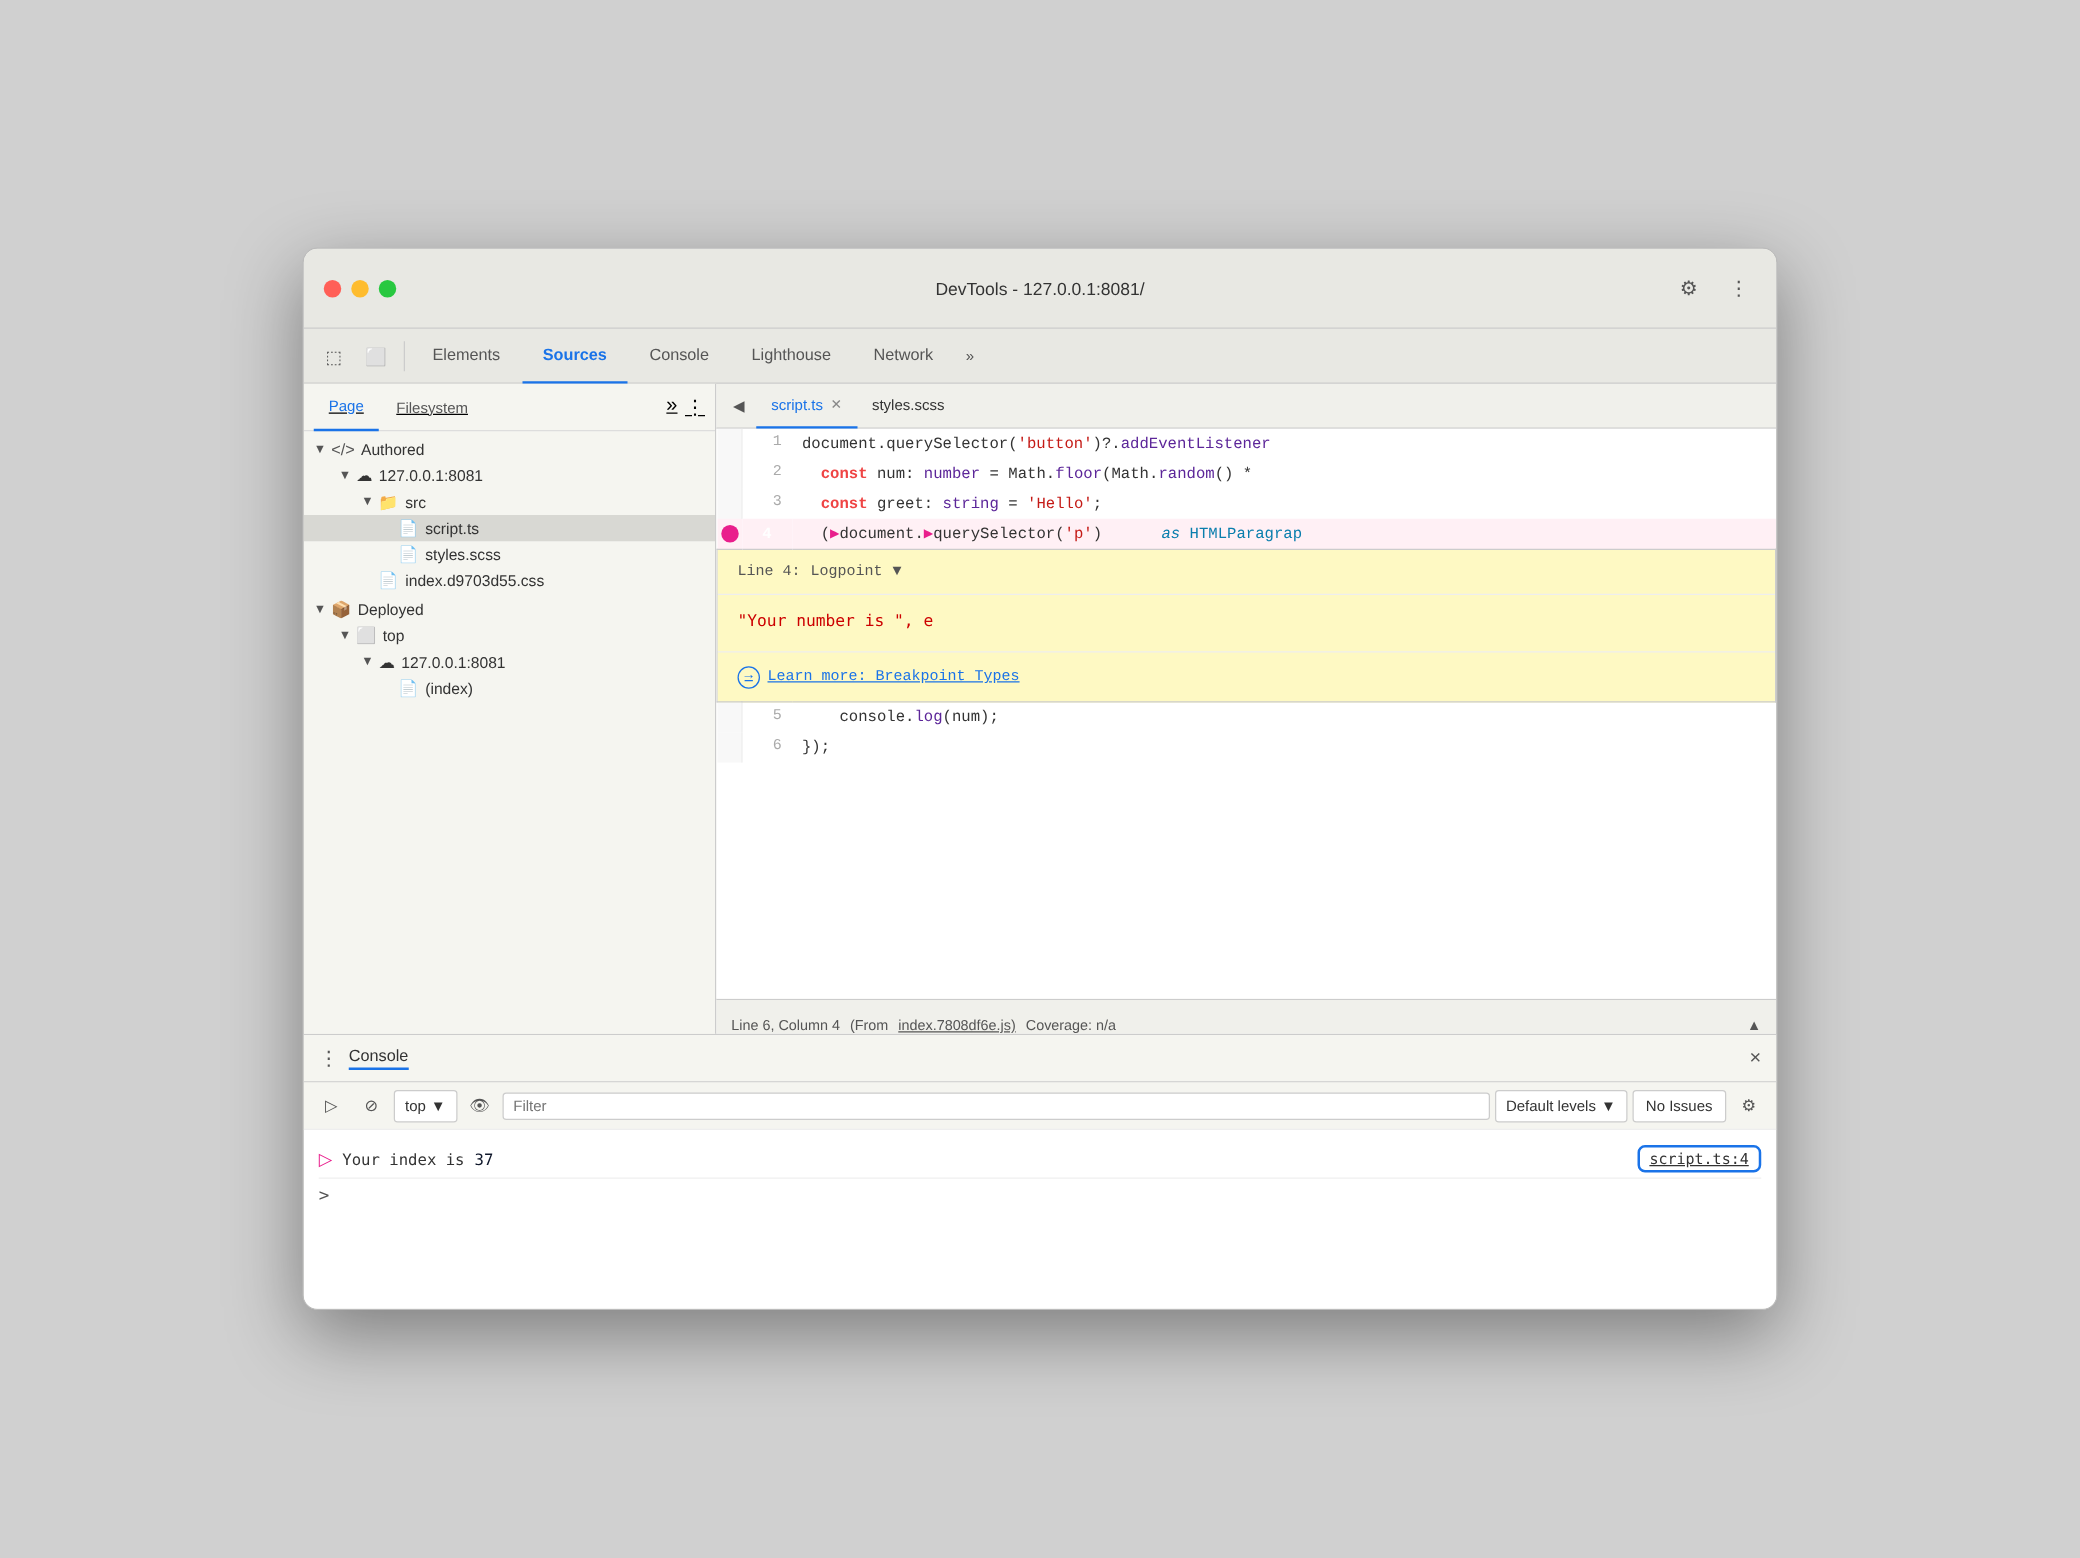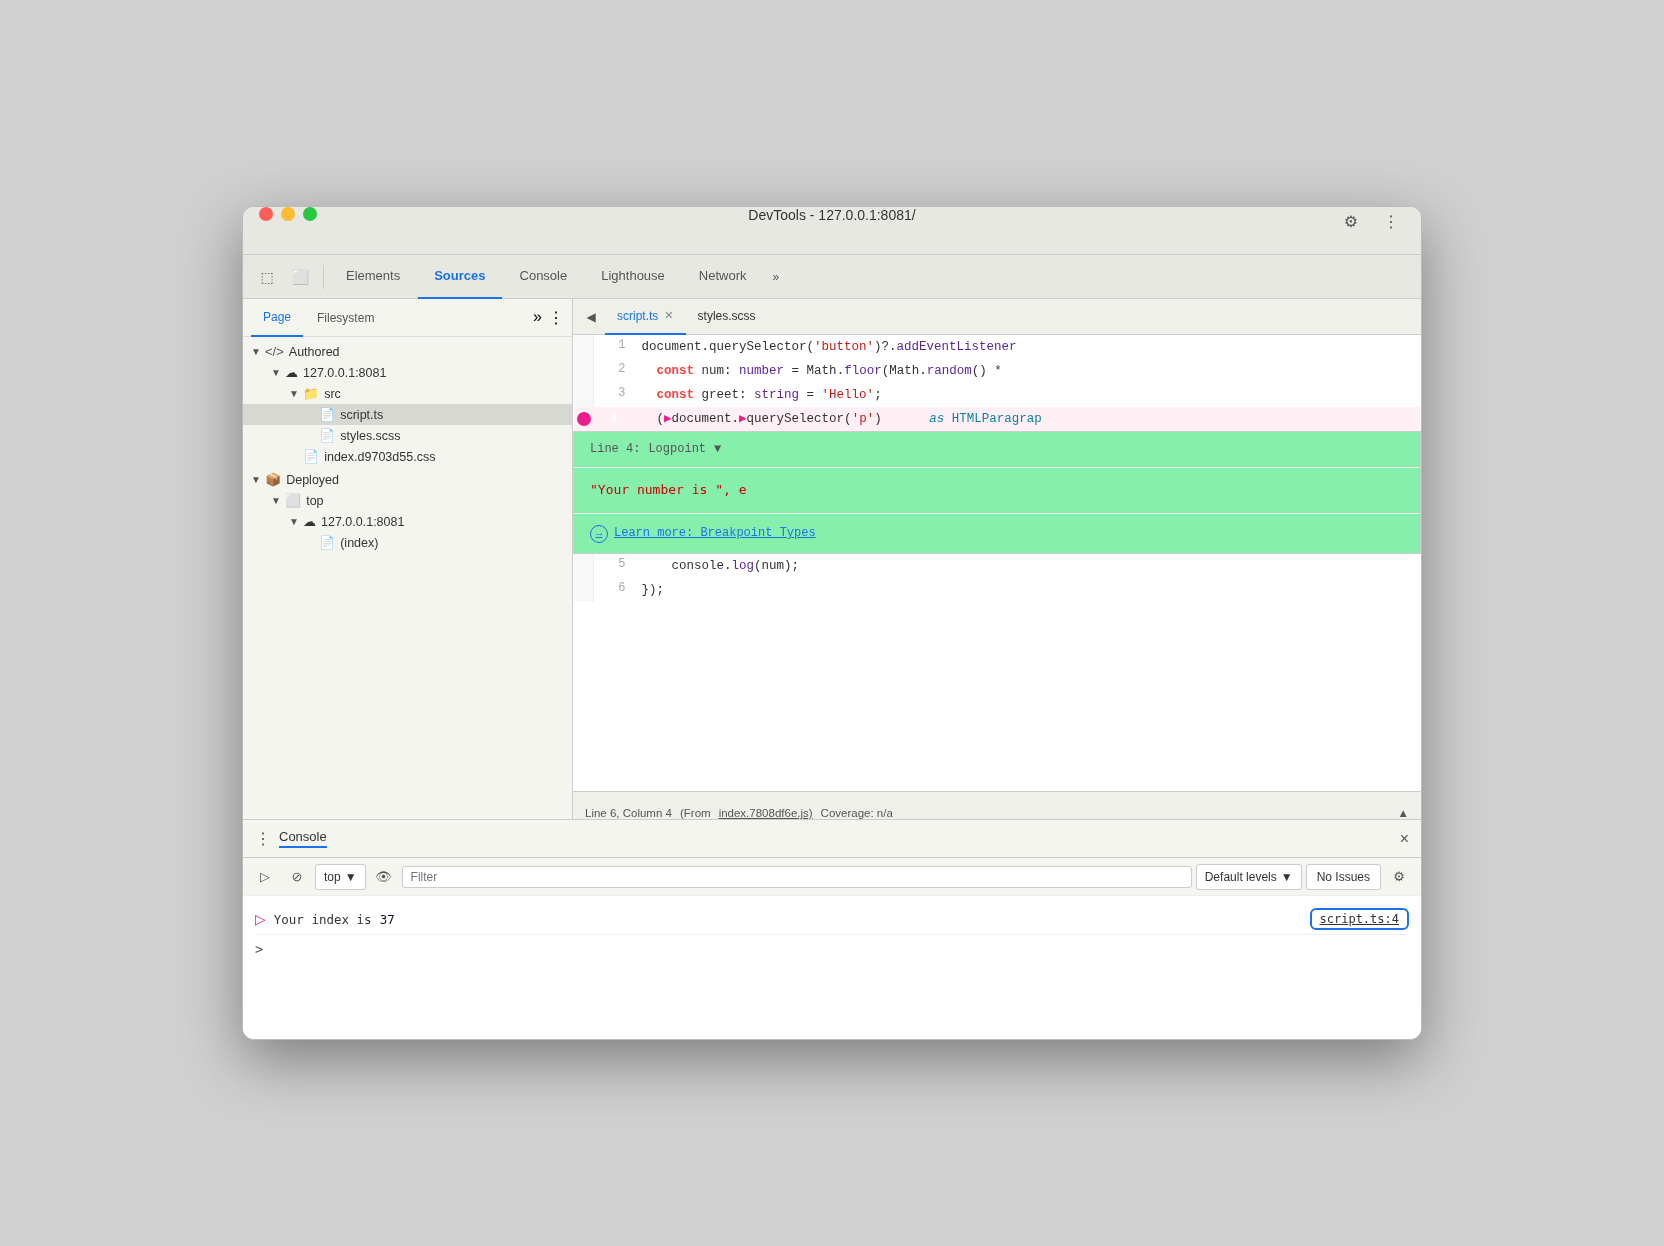--- a/index.html
+++ b/index.html
@@ -14,22 +14,23 @@
     .window {
       width: 1180px;
       background: #f5f5f0;
       border-radius: 12px;
       box-shadow: 0 20px 60px rgba(0,0,0,0.4);
       overflow: hidden;
       border: 1px solid #bbb;
     }
     .titlebar {
       background: #e8e8e3;
-      height: 48px;
-      display: flex;
+      height: 64px;
+      display: flex;
+      align-items: center;
       justify-content: center;
       position: relative;
       border-bottom: 1px solid #ccc;
     }
     .titlebar-buttons {
       position: absolute;
       left: 16px;
       display: flex;
       gap: 8px;
     }
@@ -123,20 +124,21 @@
       background: #f5f5f0;
       overflow-y: auto;
     }
     .sidebar-tabs {
       display: flex;
       align-items: center;
       padding: 0 8px;
       height: 38px;
       border-bottom: 1px solid #ddd;
       gap: 2px;
+      text-decoration: underline;
     }
     .sidebar-tab {
       padding: 4px 12px;
       font-size: 12px;
       color: #555;
       cursor: pointer;
       height: 38px;
       display: flex;
       align-items: center;
     }
@@ -273,21 +275,21 @@
     }
     .bp-num-cell {
       background: #e91e8c;
       color: white;
       font-weight: bold;
       text-align: center;
       padding: 0 8px;
     }
     
     .logpoint-popup {
-      background: #86efac;
+      background: #fef9c3;
       border: 1px solid #ccc;
       margin: 0;
     }
     .logpoint-header {
       display: flex;
       align-items: center;
       padding: 8px 16px;
       font-size: 12px;
       color: #555;
       border-bottom: 1px solid #eee;

